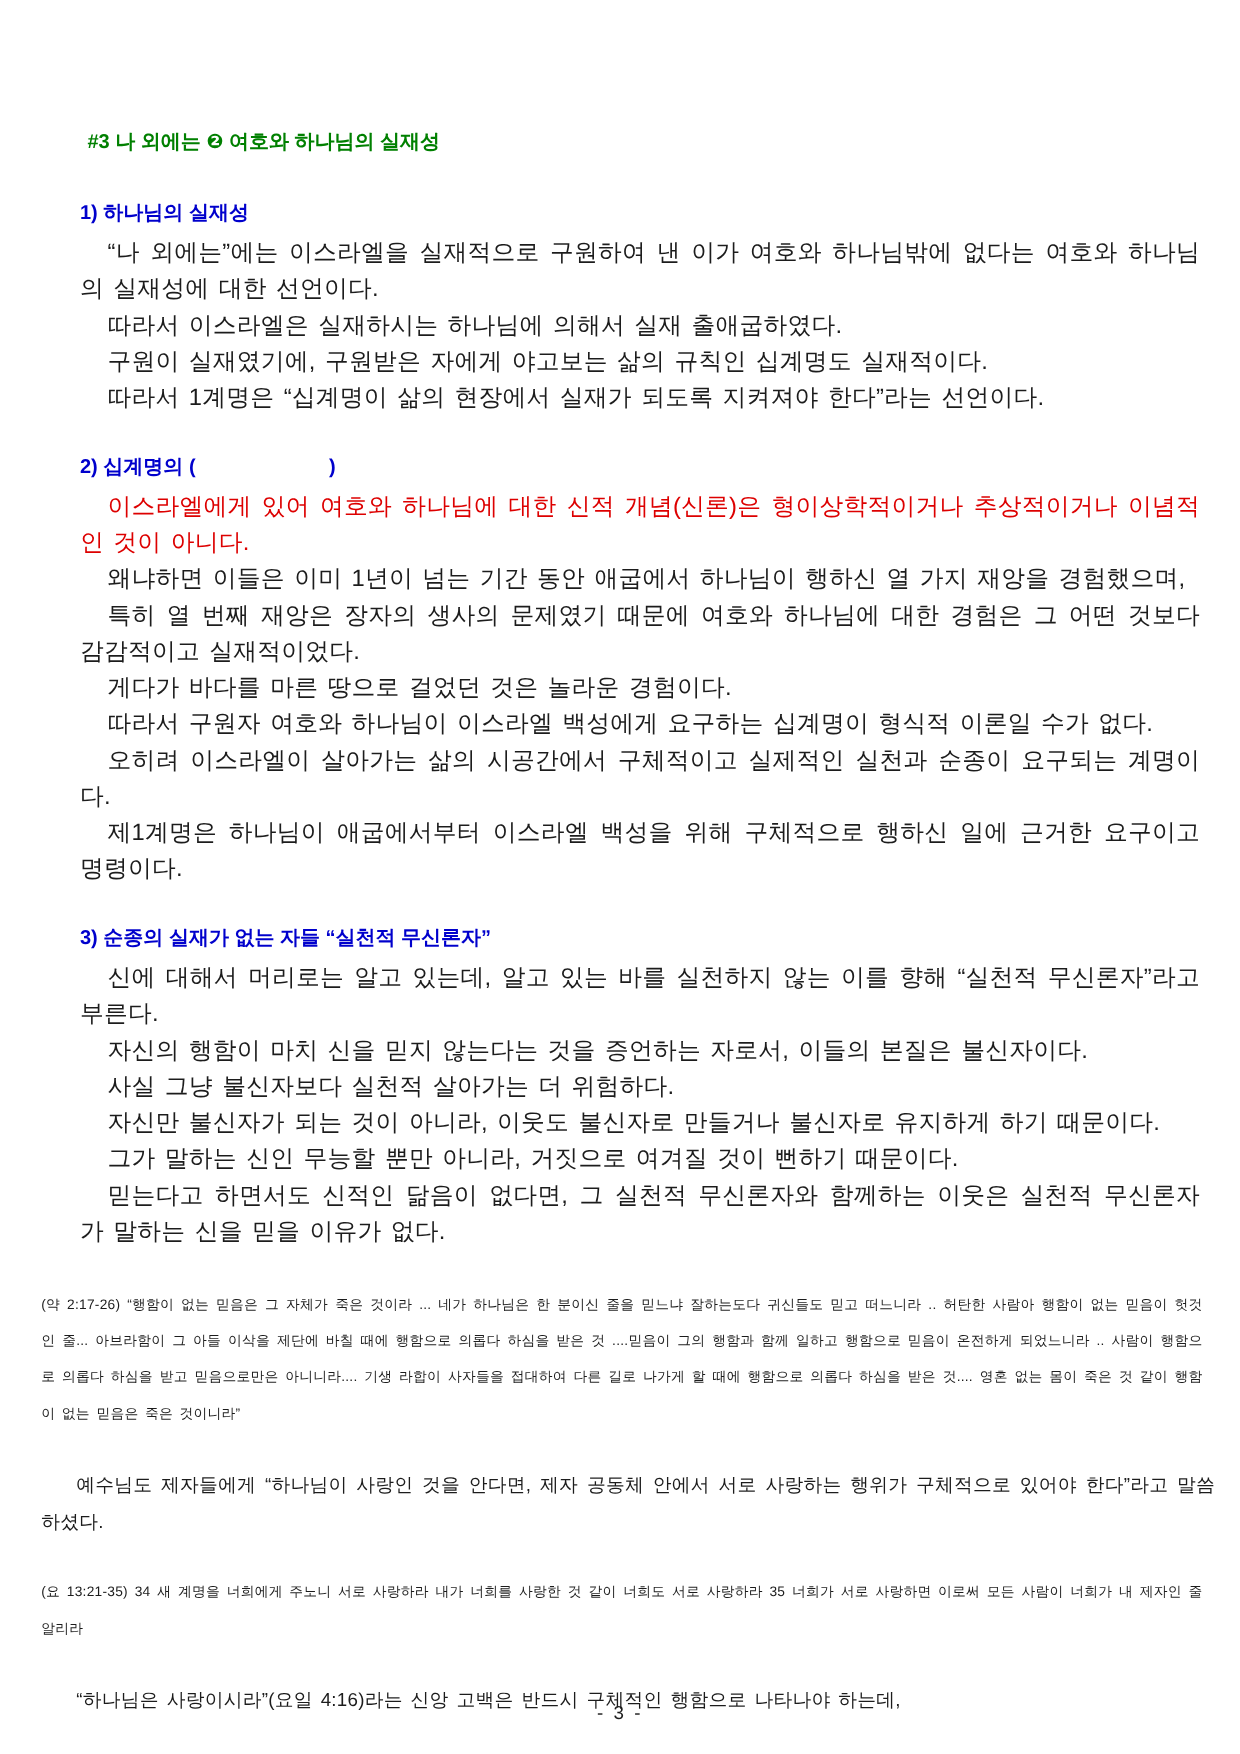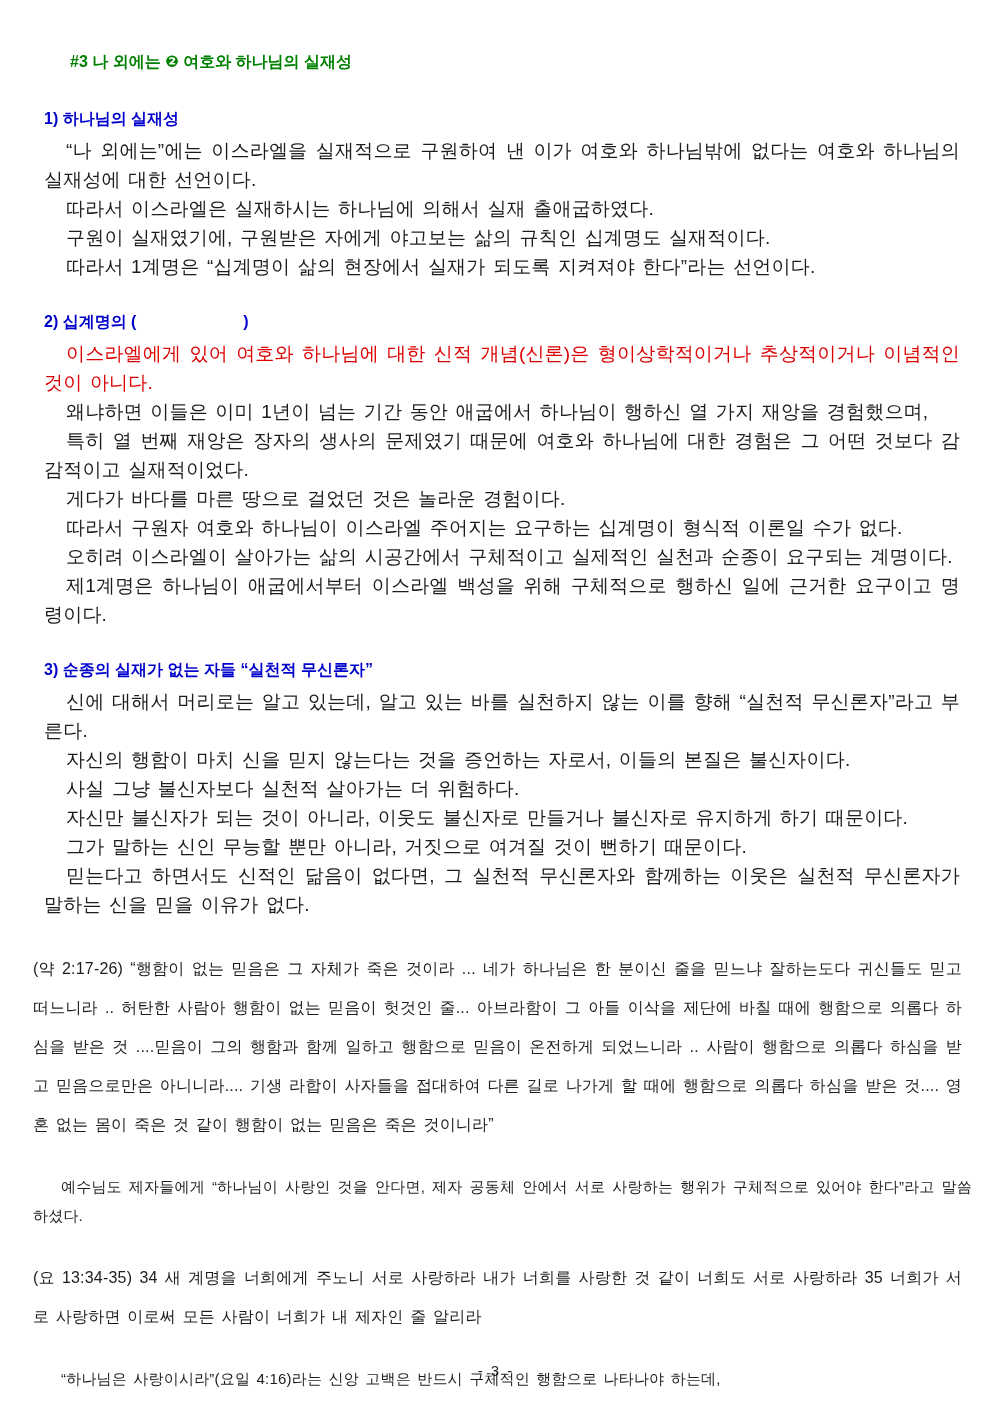--- a/index.html
+++ b/index.html
@@ -4,54 +4,54 @@
 <style>
   html, body { margin: 0; padding: 0; background: #ffffff; }
   .page {
     position: relative;
     width: 992px;
     height: 1403px;
     box-sizing: border-box;
     background: #ffffff;
     font-family: "Liberation Sans", "DejaVu Sans", sans-serif;
     color: #1c1c1c;
-    padding-top: 52px;
+    padding-top: 104px;
     overflow: hidden;
   }
   .doc-title {
     margin: 0 32px 36px 70px;
     font-size: 16px;
     line-height: 20px;
     font-weight: bold;
     color: #008000;
     white-space: pre-wrap;
   }
-  section { margin: 0 32px 30px 44px; }
+  section { margin: 0 32px 30px 64px; }
   .sec-h {
     margin: 0 0 7px 0;
     font-size: 16px;
     line-height: 21px;
     font-weight: bold;
     color: #0000cc;
     white-space: pre-wrap;
   }
   p.body {
     margin: 0;
     font-size: 19px;
     line-height: 29px;
     text-indent: 22px;
     text-align: justify;
     letter-spacing: 0.2px;
     word-spacing: 2px;
   }
   p.red { color: #dd0000; }
   p.quote {
     margin: 0 30px 28px 33px;
-    font-size: 16px;
-    line-height: 39px;
+    font-size: 11px;
+    line-height: 29px;
     text-align: justify;
     letter-spacing: 0.2px;
     word-spacing: 2px;
   }
   p.loose {
     margin: 0 20px 28px 33px;
     font-size: 15px;
     line-height: 29px;
     text-indent: 28px;
     text-align: justify;
@@ -83,39 +83,39 @@
     <p class="body">구원이 실재였기에, 구원받은 자에게 야고보는 삶의 규칙인 십계명도 실재적이다.</p>
     <p class="body">따라서 1계명은 “십계명이 삶의 현장에서 실재가 되도록 지켜져야 한다”라는 선언이다.</p>
   </section>
 
   <section>
     <h2 class="sec-h">2) 십계명의 (                        )</h2>
     <p class="body red">이스라엘에게 있어 여호와 하나님에 대한 신적 개념(신론)은 형이상학적이거나 추상적이거나 이념적인 것이 아니다.</p>
     <p class="body">왜냐하면 이들은 이미 1년이 넘는 기간 동안 애굽에서 하나님이 행하신 열 가지 재앙을 경험했으며,</p>
     <p class="body">특히 열 번째 재앙은 장자의 생사의 문제였기 때문에 여호와 하나님에 대한 경험은 그 어떤 것보다 감감적이고 실재적이었다.</p>
     <p class="body">게다가 바다를 마른 땅으로 걸었던 것은 놀라운 경험이다.</p>
-    <p class="body">따라서 구원자 여호와 하나님이 이스라엘 주어지는 요구하는 십계명이 형식적 이론일 수가 없다.</p>
+    <p class="body">따라서 구원자 여호와 하나님이 이스라엘 백성에게 요구하는 십계명이 형식적 이론일 수가 없다.</p>
     <p class="body">오히려 이스라엘이 살아가는 삶의 시공간에서 구체적이고 실제적인 실천과 순종이 요구되는 계명이다.</p>
     <p class="body">제1계명은 하나님이 애굽에서부터 이스라엘 백성을 위해 구체적으로 행하신 일에 근거한 요구이고 명령이다.</p>
   </section>
 
   <section>
     <h2 class="sec-h">3) 순종의 실재가 없는 자들 “실천적 무신론자”</h2>
     <p class="body">신에 대해서 머리로는 알고 있는데, 알고 있는 바를 실천하지 않는 이를 향해 “실천적 무신론자”라고 부른다.</p>
     <p class="body">자신의 행함이 마치 신을 믿지 않는다는 것을 증언하는 자로서, 이들의 본질은 불신자이다.</p>
     <p class="body">사실 그냥 불신자보다 실천적 살아가는 더 위험하다.</p>
     <p class="body">자신만 불신자가 되는 것이 아니라, 이웃도 불신자로 만들거나 불신자로 유지하게 하기 때문이다.</p>
     <p class="body">그가 말하는 신인 무능할 뿐만 아니라, 거짓으로 여겨질 것이 뻔하기 때문이다.</p>
     <p class="body">믿는다고 하면서도 신적인 닮음이 없다면, 그 실천적 무신론자와 함께하는 이웃은 실천적 무신론자가 말하는 신을 믿을 이유가 없다.</p>
   </section>
 
 
   <p class="quote">(약 2:17-26) “행함이 없는 믿음은 그 자체가 죽은 것이라 ... 네가 하나님은 한 분이신 줄을 믿느냐 잘하는도다 귀신들도 믿고 떠느니라 .. 허탄한 사람아 행함이 없는 믿음이 헛것인 줄... 아브라함이 그 아들 이삭을 제단에 바칠 때에 행함으로 의롭다 하심을 받은 것 ....믿음이 그의 행함과 함께 일하고 행함으로 믿음이 온전하게 되었느니라  .. 사람이 행함으로 의롭다 하심을 받고 믿음으로만은 아니니라.... 기생 라합이 사자들을 접대하여 다른 길로 나가게 할 때에 행함으로 의롭다 하심을 받은 것.... 영혼 없는 몸이 죽은 것 같이 행함이 없는 믿음은 죽은 것이니라”</p>
 
   <p class="loose">예수님도 제자들에게 “하나님이 사랑인 것을 안다면, 제자 공동체 안에서 서로 사랑하는 행위가 구체적으로 있어야 한다”라고 말씀하셨다.</p>
 
-  <p class="quote">(요 13:34-35) 34 새 계명을 너희에게 주노니 서로 사랑하라 내가 너희를 사랑한 것 같이 너희도 서로 사랑하라 35 너희가 서로 사랑하면 이로써 모든 사람이 너희가 내 제자인 줄 알리라</p>
+  <p class="quote">(요 13:21-35) 34 새 계명을 너희에게 주노니 서로 사랑하라 내가 너희를 사랑한 것 같이 너희도 서로 사랑하라 35 너희가 서로 사랑하면 이로써 모든 사람이 너희가 내 제자인 줄 알리라</p>
 
   <p class="loose">“하나님은 사랑이시라”(요일 4:16)라는 신앙 고백은 반드시 구체적인 행함으로 나타나야 하는데,</p>
 
   <div class="page-footer">- 3 -</div>
 
 </div>
 
 </body></html>

